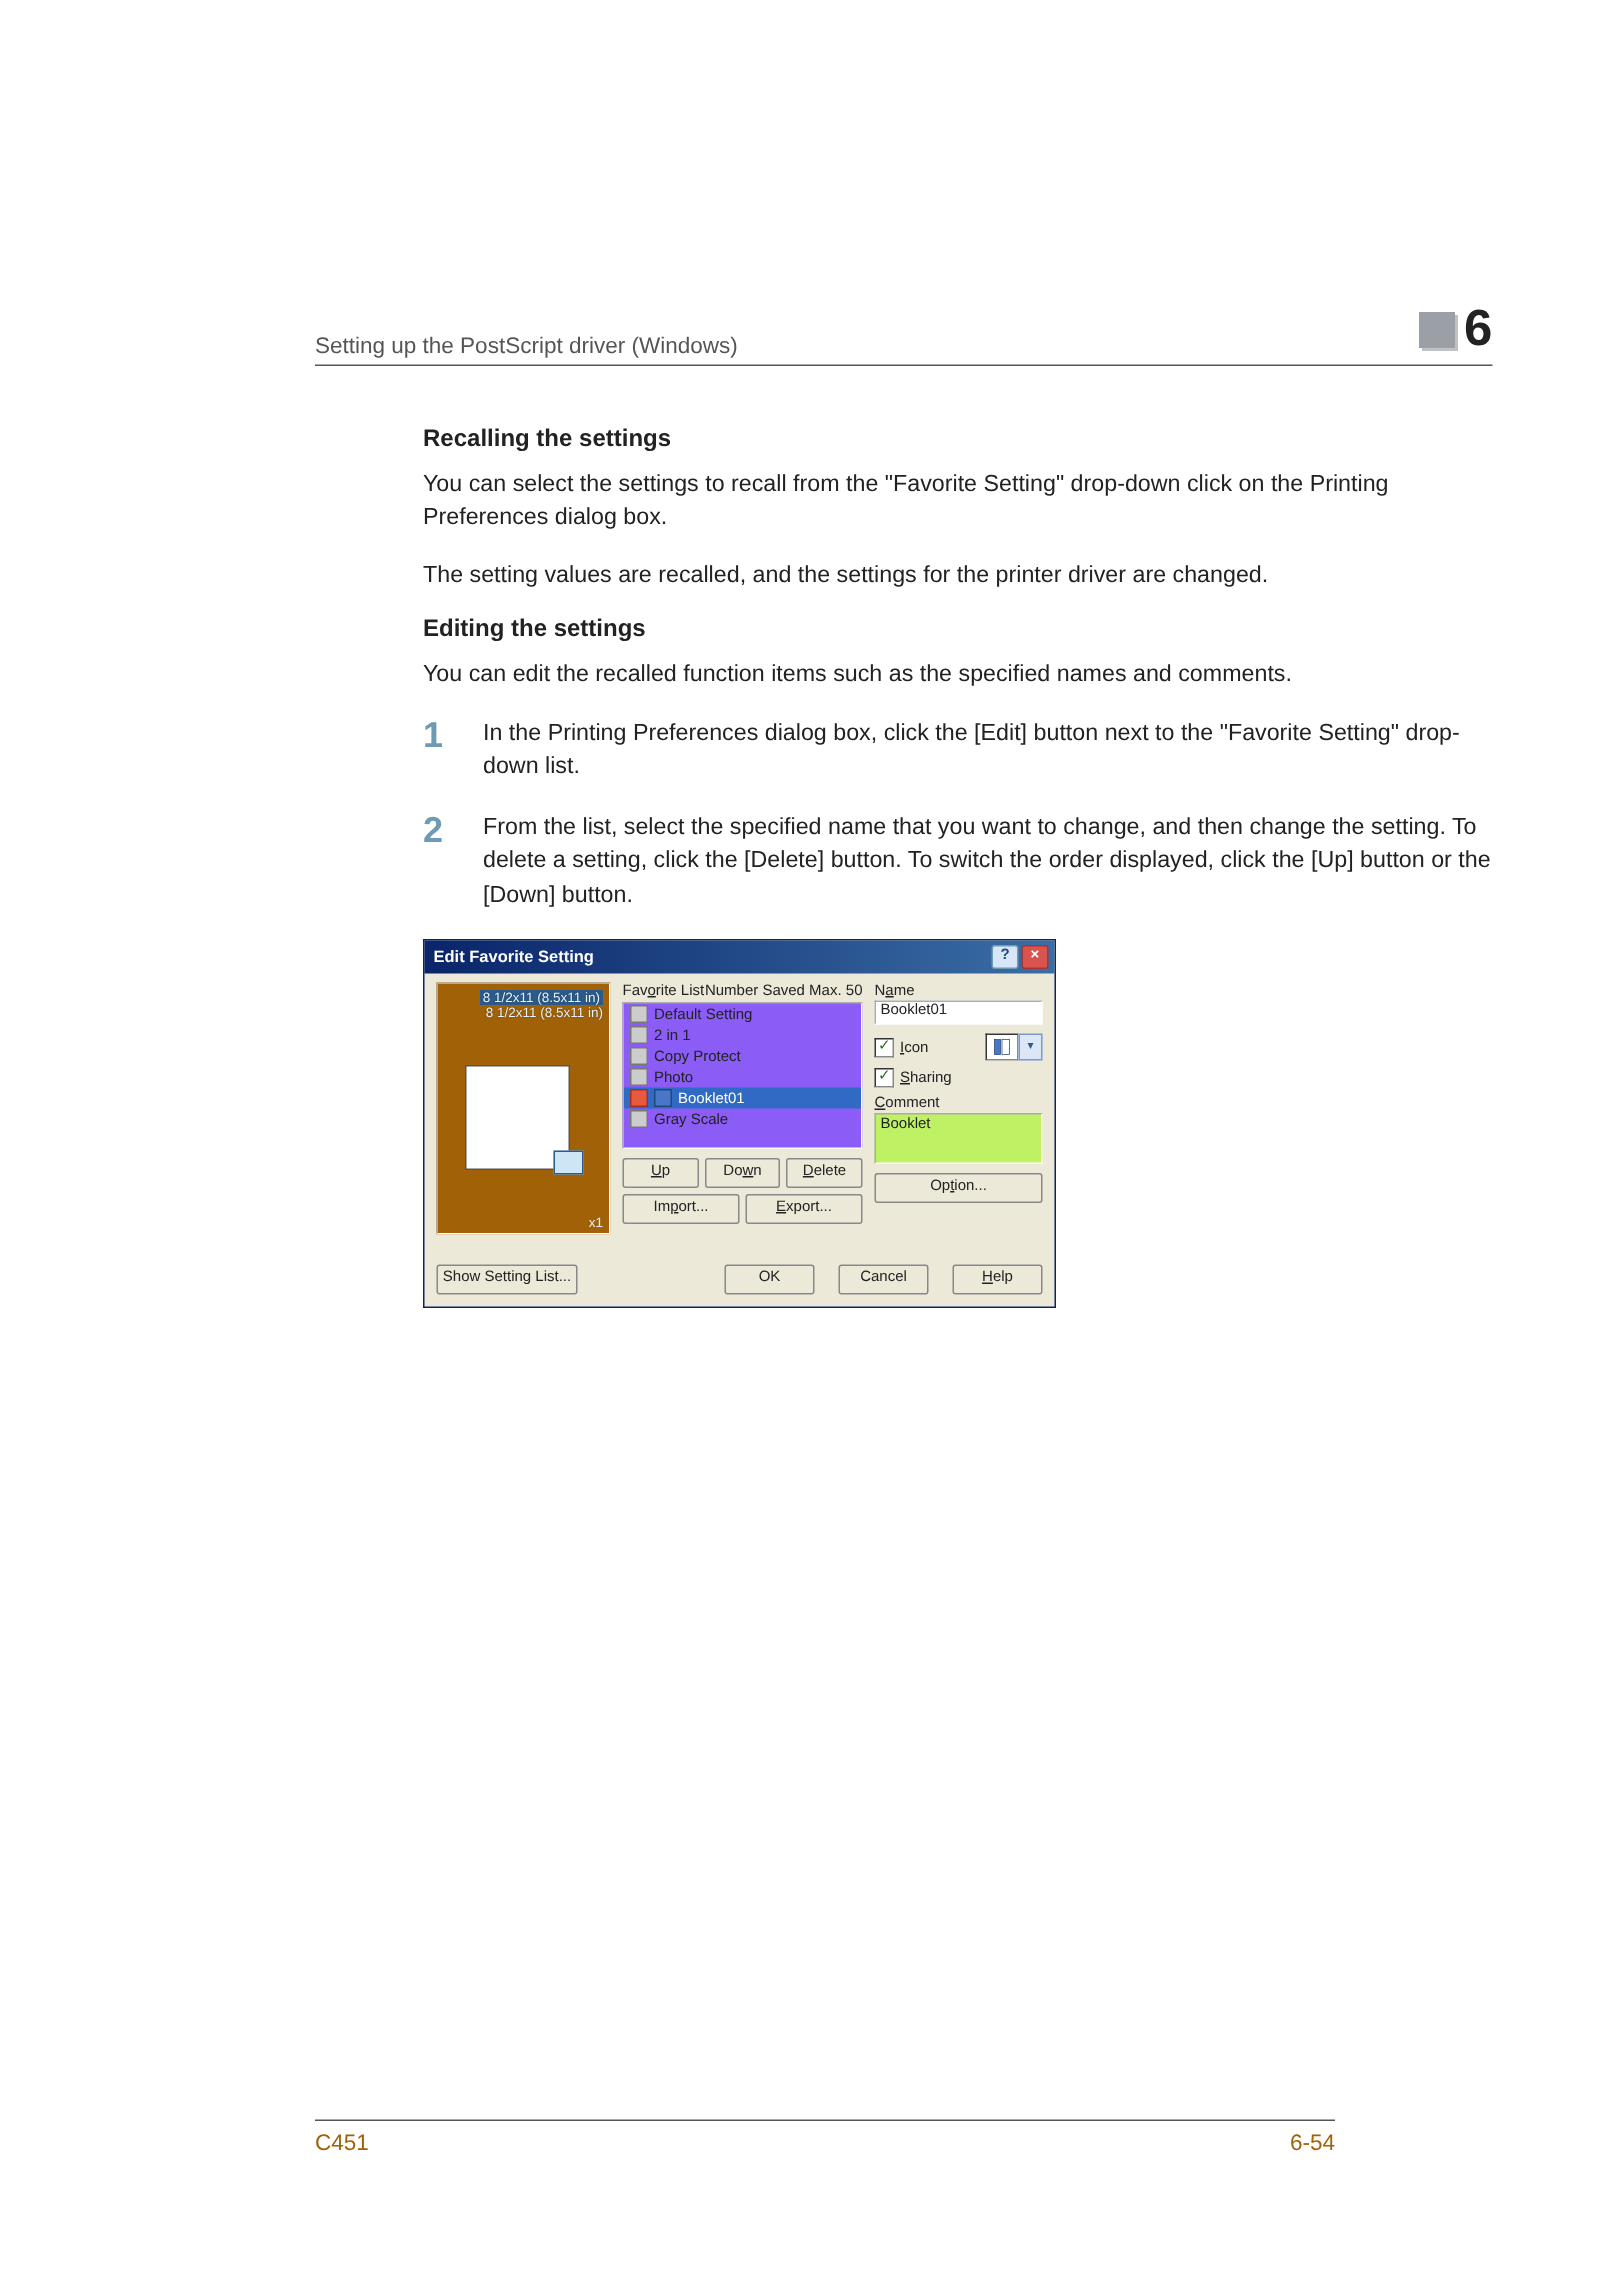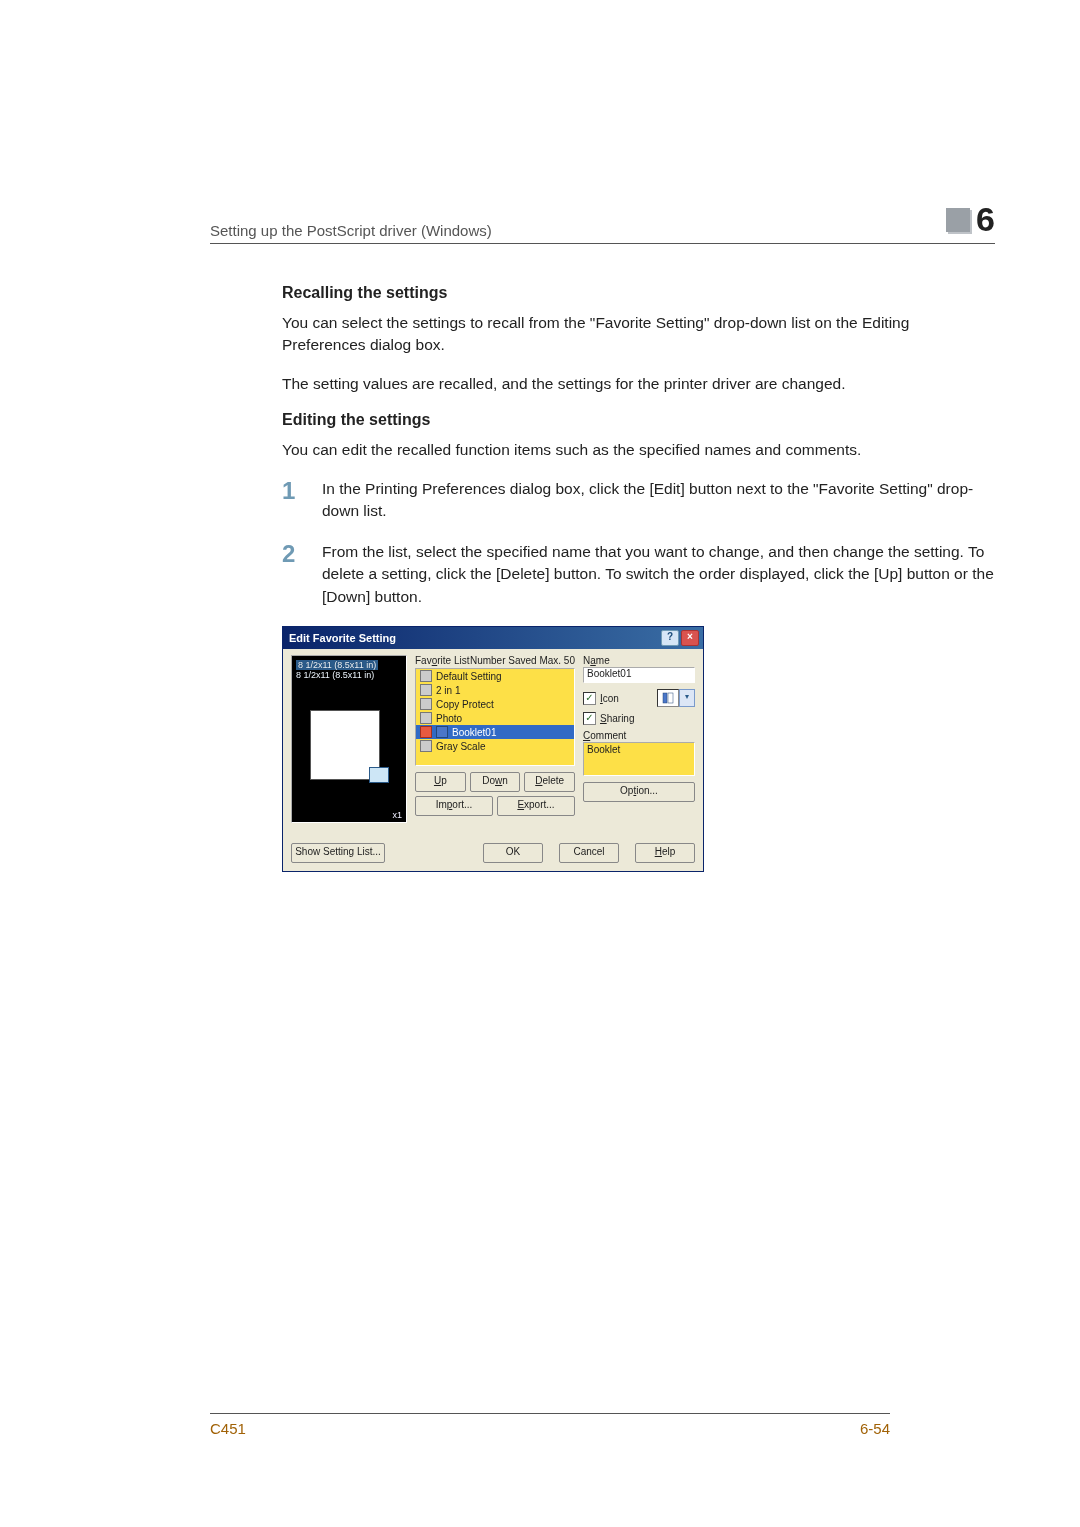--- a/index.html
+++ b/index.html
@@ -122,28 +122,29 @@
   }
   .dlg-body {
     padding: 6px 8px 8px 8px;
   }
   .dlg-main {
     display: flex;
     gap: 8px;
   }
   .preview-pane {
     width: 116px;
-    background: #000000;
+    background: #a16207;
     border: 1px inset #fff;
     padding: 4px;
     box-sizing: border-box;
     height: 168px;
     position: relative;
     color: #eaf3fb;
     font-size: 9px;
+    text-align: right;
   }
   .preview-info {
     color: #eaf3fb;
     text-shadow: 0 0 1px rgba(0,0,0,.5);
   }
   .preview-info .sel {
     background: #2b5b8a;
     display: inline-block;
     padding: 0 2px;
   }
@@ -177,21 +178,21 @@
     flex: 1;
   }
   .mid-top {
     display: flex;
     justify-content: space-between;
     font-size: 10px;
     margin-bottom: 2px;
   }
   .fav-list {
     border: 1px inset #fff;
-    background: #fde047;
+    background: #8b5cf6;
     height: 96px;
     overflow: hidden;
     margin-bottom: 6px;
   }
   .fav-item {
     display: flex;
     align-items: center;
     gap: 4px;
     padding: 0 4px;
     height: 14px;
@@ -293,21 +294,21 @@
     border: 1px solid #7a9acb;
     color: #2b5b8a;
     font-size: 8px;
     text-align: center;
     line-height: 14px;
   }
   .textarea {
     width: 100%;
     height: 34px;
     border: 1px inset #fff;
-    background: #fde047;
+    background: #bef264;
     font-size: 10px;
     padding: 1px 3px;
     box-sizing: border-box;
     margin-bottom: 6px;
     overflow: hidden;
   }
   .opt-row {
     display: flex;
     justify-content: flex-end;
   }
@@ -353,21 +354,21 @@
   <div class="header-row">
     <div class="header-title">Setting up the PostScript driver (Windows)</div>
     <div class="chapter-badge">
       <div class="chapter-square"></div>
       <div class="chapter-num">6</div>
     </div>
   </div>
 
   <div class="content">
     <p class="section-title">Recalling the settings</p>
-    <p class="para">You can select the settings to recall from the "Favorite Setting" drop-down list on the Editing Preferences dialog box.</p>
+    <p class="para">You can select the settings to recall from the "Favorite Setting" drop-down click on the Printing Preferences dialog box.</p>
     <p class="para">The setting values are recalled, and the settings for the printer driver are changed.</p>
 
     <p class="section-title">Editing the settings</p>
     <p class="para">You can edit the recalled function items such as the specified names and comments.</p>
 
     <ol class="steps">
       <li>
         <div class="num">1</div>
         <div class="step-text">In the Printing Preferences dialog box, click the [Edit] button next to the "Favorite Setting" drop-down list.</div>
       </li>

